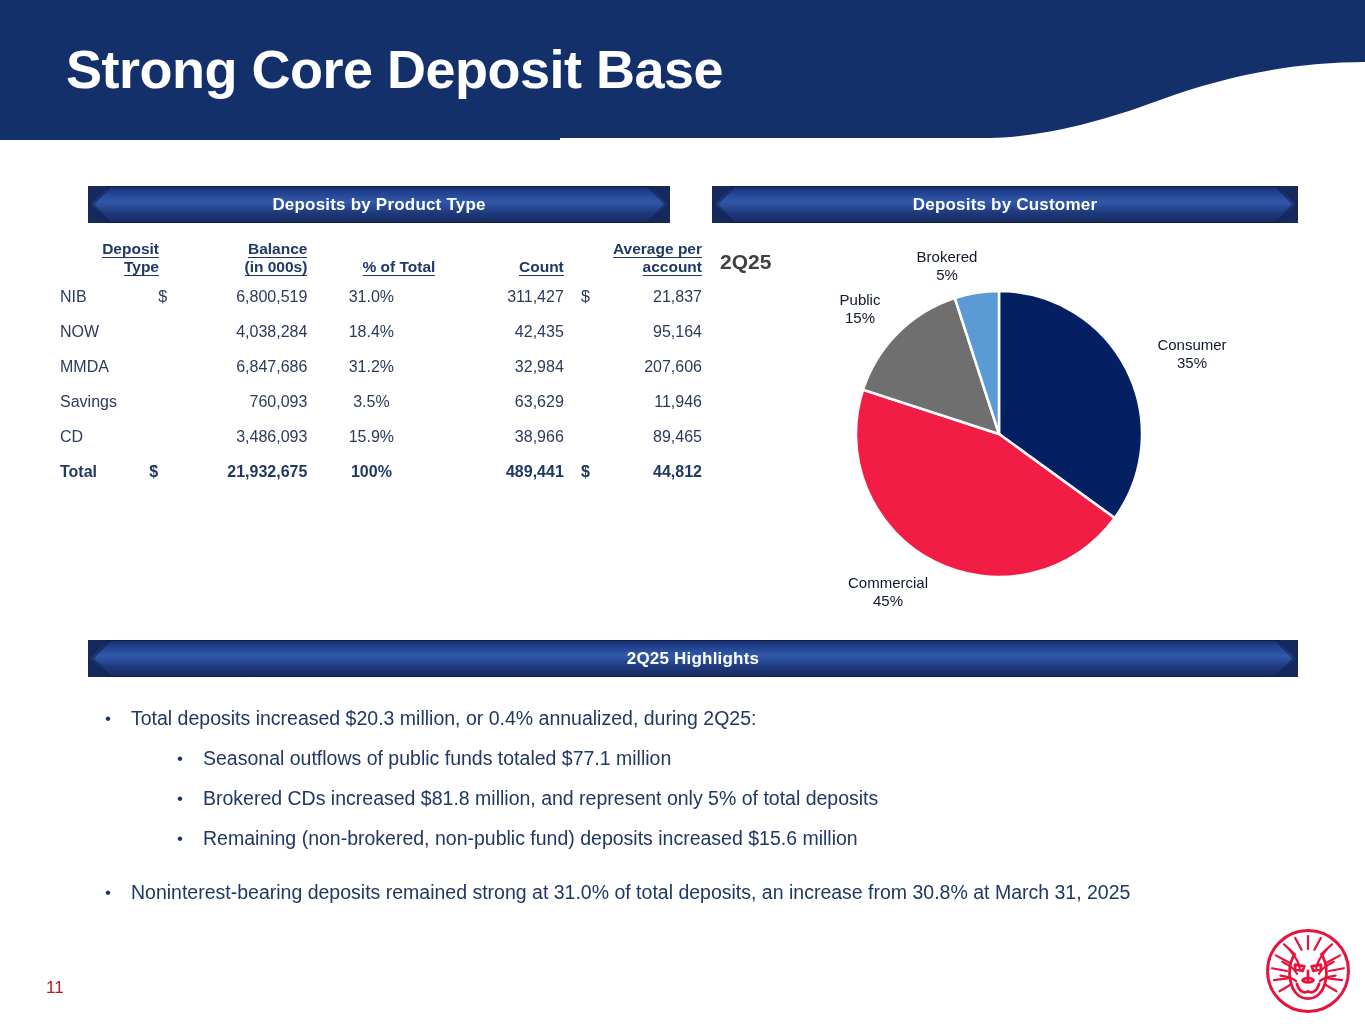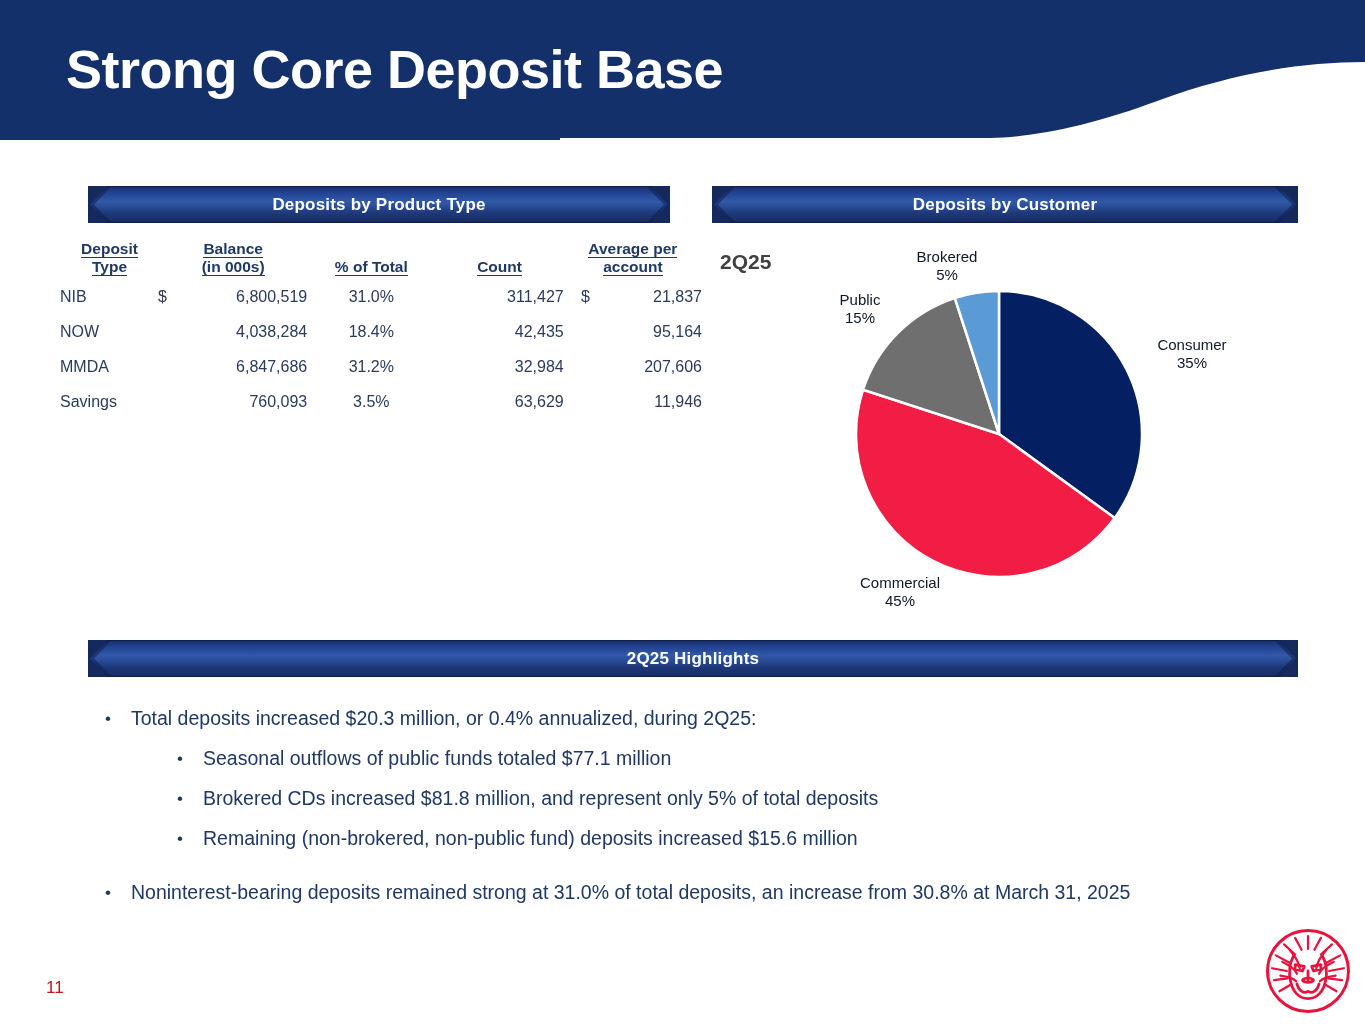--- a/index.html
+++ b/index.html
@@ -109,21 +109,21 @@
     font-size: 16px;
     color: #2b3b5c;
     padding: 8.5px 0;
     white-space: nowrap;
   }
   .col-type   { width: 100px; text-align: left;  padding-left: 8px !important;}
   .col-bal    { width: 150px; text-align: right; }
   .col-pct    { width: 130px; text-align: center;}
   .col-count  { width: 130px; text-align: right; }
   .col-avg    { width: 140px; text-align: right; }
-  .th-center  { text-align: center; }
+  .th-center  { text-align: right; }
   .row-total td {
     font-weight: bold;
     color: #1F3864;
   }
   .money-wrap { display: inline-block; position: relative; }
   .dollar { position: absolute; left: -78px; }
   .dollar-avg { position: absolute; left: -72px; }
 
   
   .pie-wrap {
@@ -144,21 +144,21 @@
     font-size: 15px;
     font-weight: normal;
     color: #0f172a;
     text-align: center;
     line-height: 18px;
     white-space: nowrap;
   }
   #lbl-brokered   { left: 192px; top: 12px; width: 110px; }
   #lbl-public     { left: 108px; top: 55px; width: 104px; }
   #lbl-consumer   { left: 432px; top: 100px; width: 120px; }
-  #lbl-commercial { left: 110px; top: 338px; width: 180px; }
+  #lbl-commercial { left: 98px; top: 338px; width: 180px; }
 
   
   .bullets {
     position: absolute;
     left: 105px; top: 705px;
     width: 1200px;
   }
   .bullet-l1, .bullet-l2 {
     display: flex;
     color: #1F3864;
@@ -257,20 +257,34 @@
         <td class="col-pct">31.2%</td>
         <td class="col-count">32,984</td>
         <td class="col-avg">207,606</td>
       </tr>
       <tr>
         <td class="col-type">Savings</td>
         <td class="col-bal">760,093</td>
         <td class="col-pct">3.5%</td>
         <td class="col-count">63,629</td>
         <td class="col-avg">11,946</td>
+      </tr>
+      <tr>
+        <td class="col-type">CD</td>
+        <td class="col-bal">3,486,093</td>
+        <td class="col-pct">15.9%</td>
+        <td class="col-count">38,966</td>
+        <td class="col-avg">89,465</td>
+      </tr>
+      <tr class="row-total">
+        <td class="col-type">Total</td>
+        <td class="col-bal"><span class="money-wrap"><span class="dollar">$</span>21,932,675</span></td>
+        <td class="col-pct">100%</td>
+        <td class="col-count">489,441</td>
+        <td class="col-avg"><span class="money-wrap"><span class="dollar-avg">$</span>44,812</span></td>
       </tr>
     </tbody>
 </table>
 
 <div class="banner" id="banner-customer">
   <svg class="notch-left" viewBox="0 0 24 37" preserveAspectRatio="none">
     <polygon points="0,0 24,0 6,18.5 24,37 0,37" fill="#0e1f4c" opacity="0.55"></polygon>
     <polygon points="0,0 19,0 2,18.5 19,37 0,37" fill="#16295c"></polygon>
   </svg>
   <span class="banner-label">Deposits by Customer</span>

